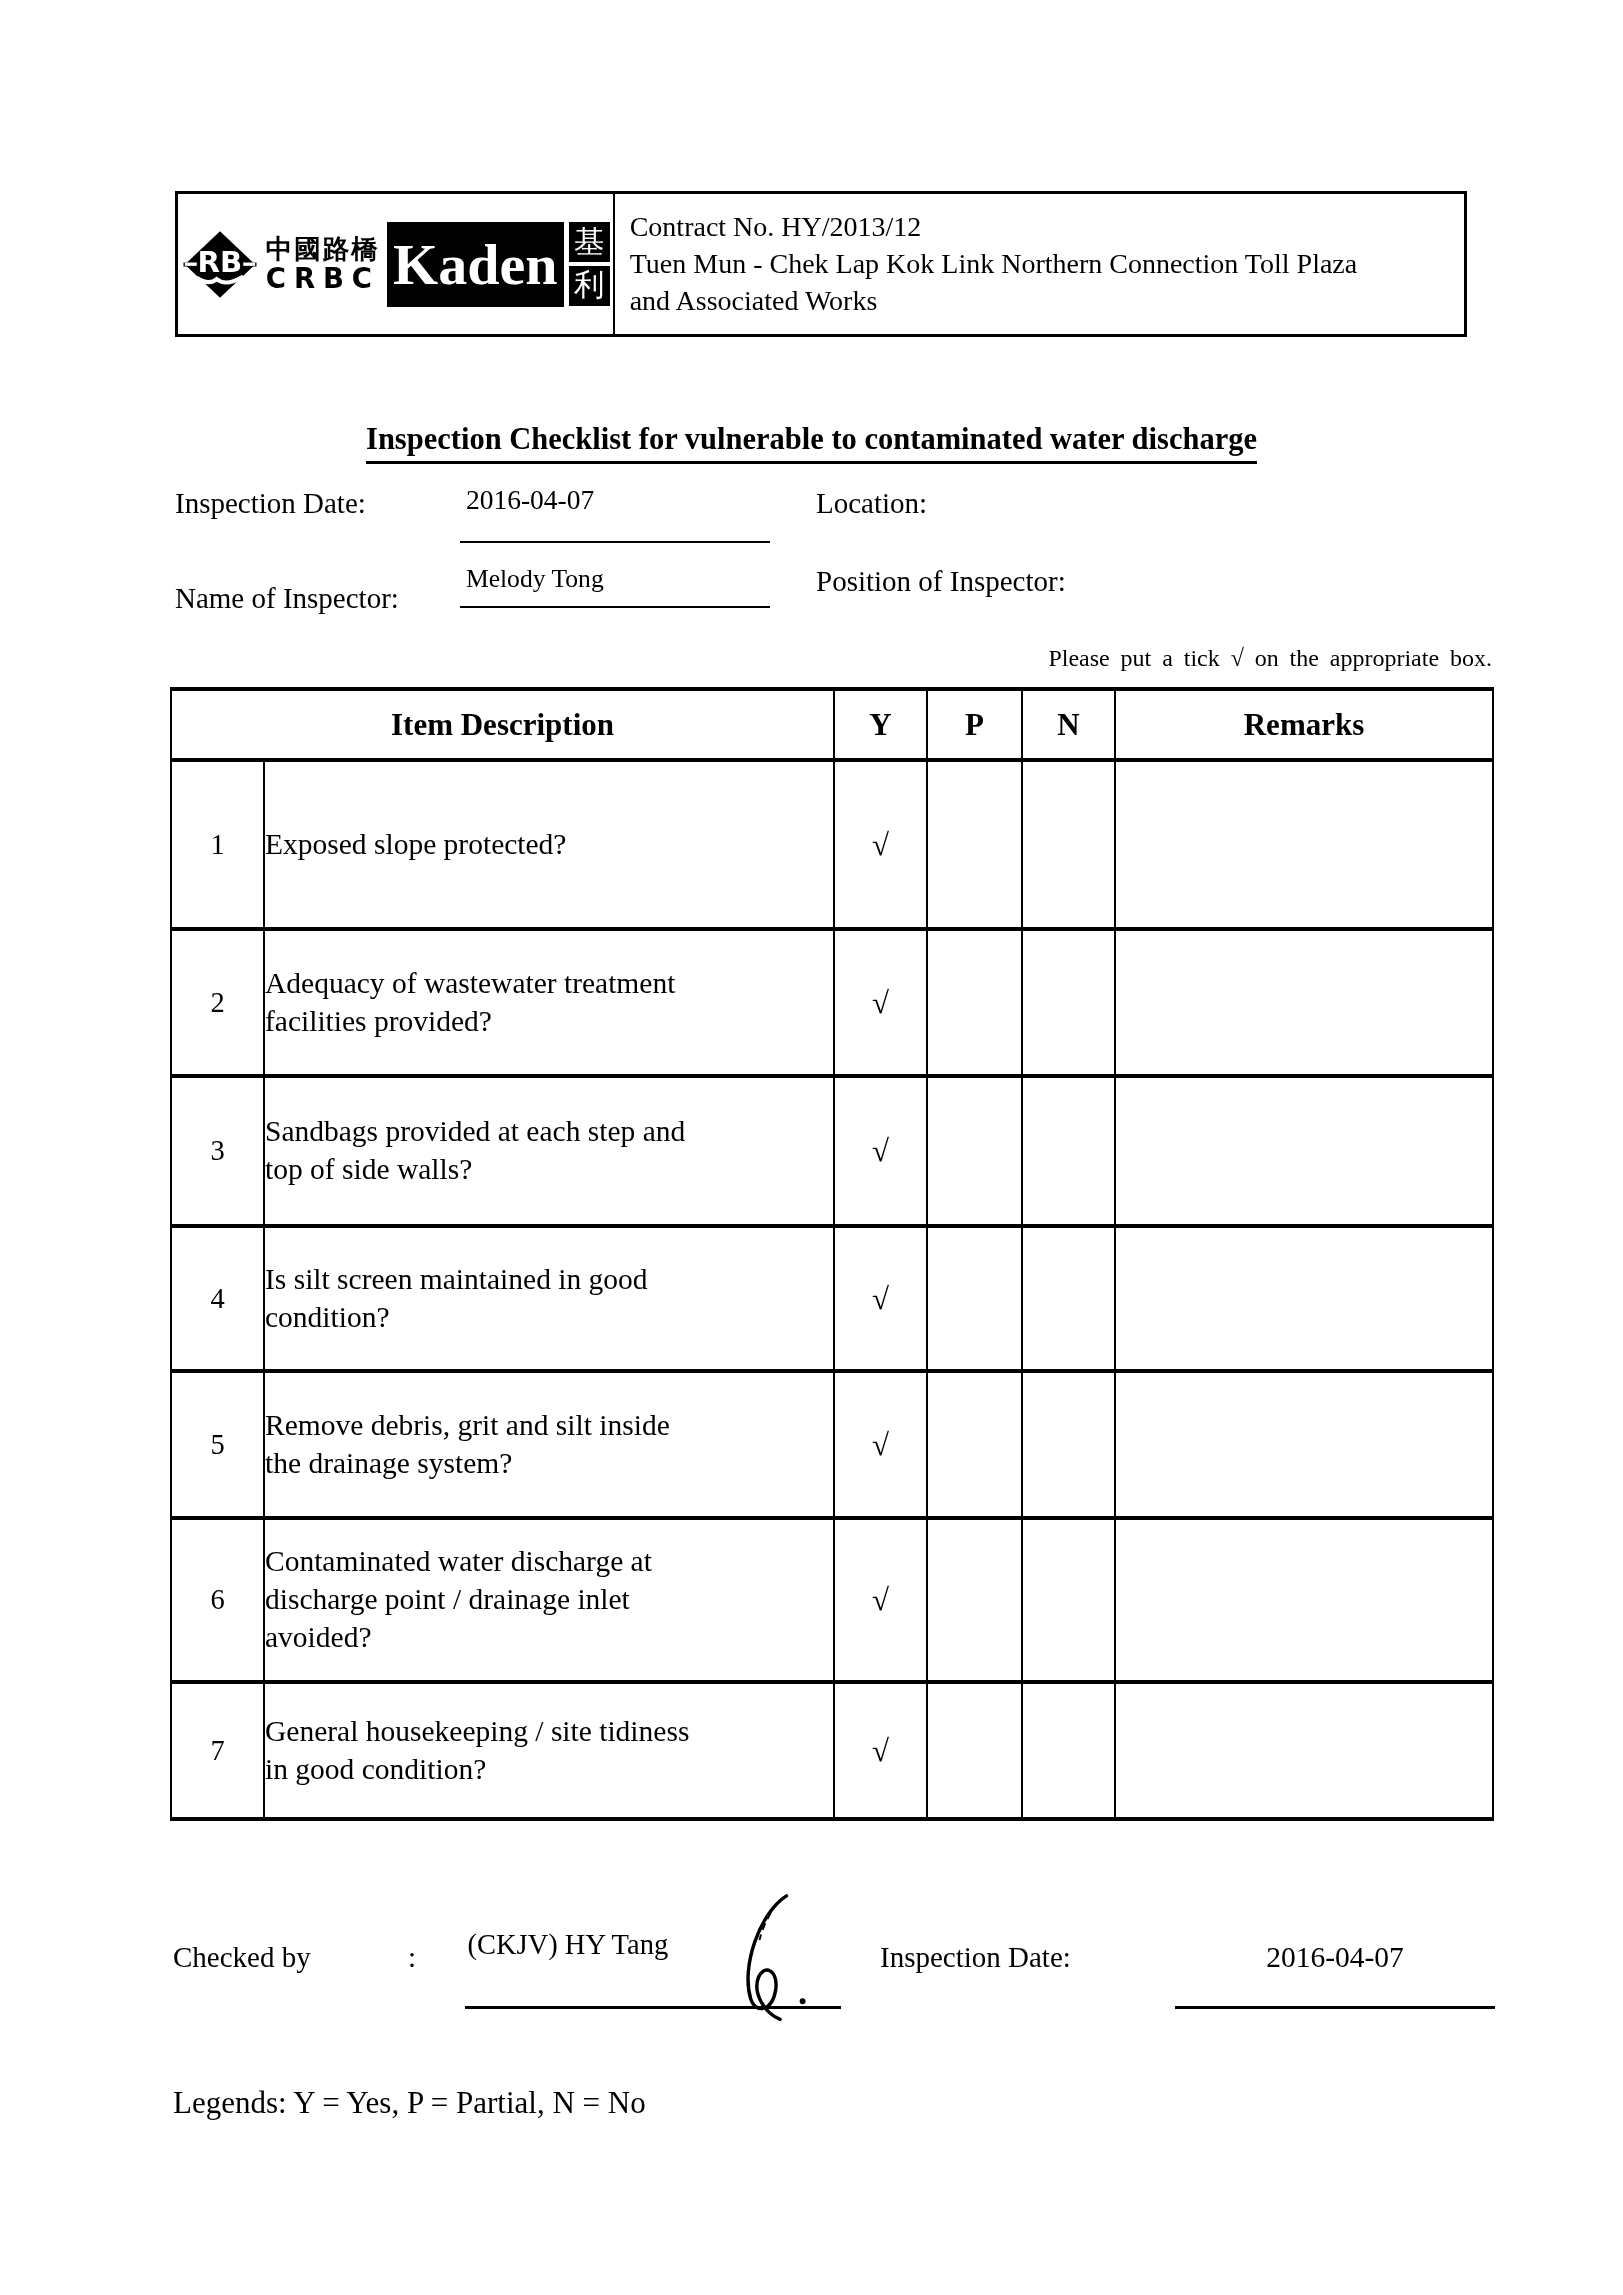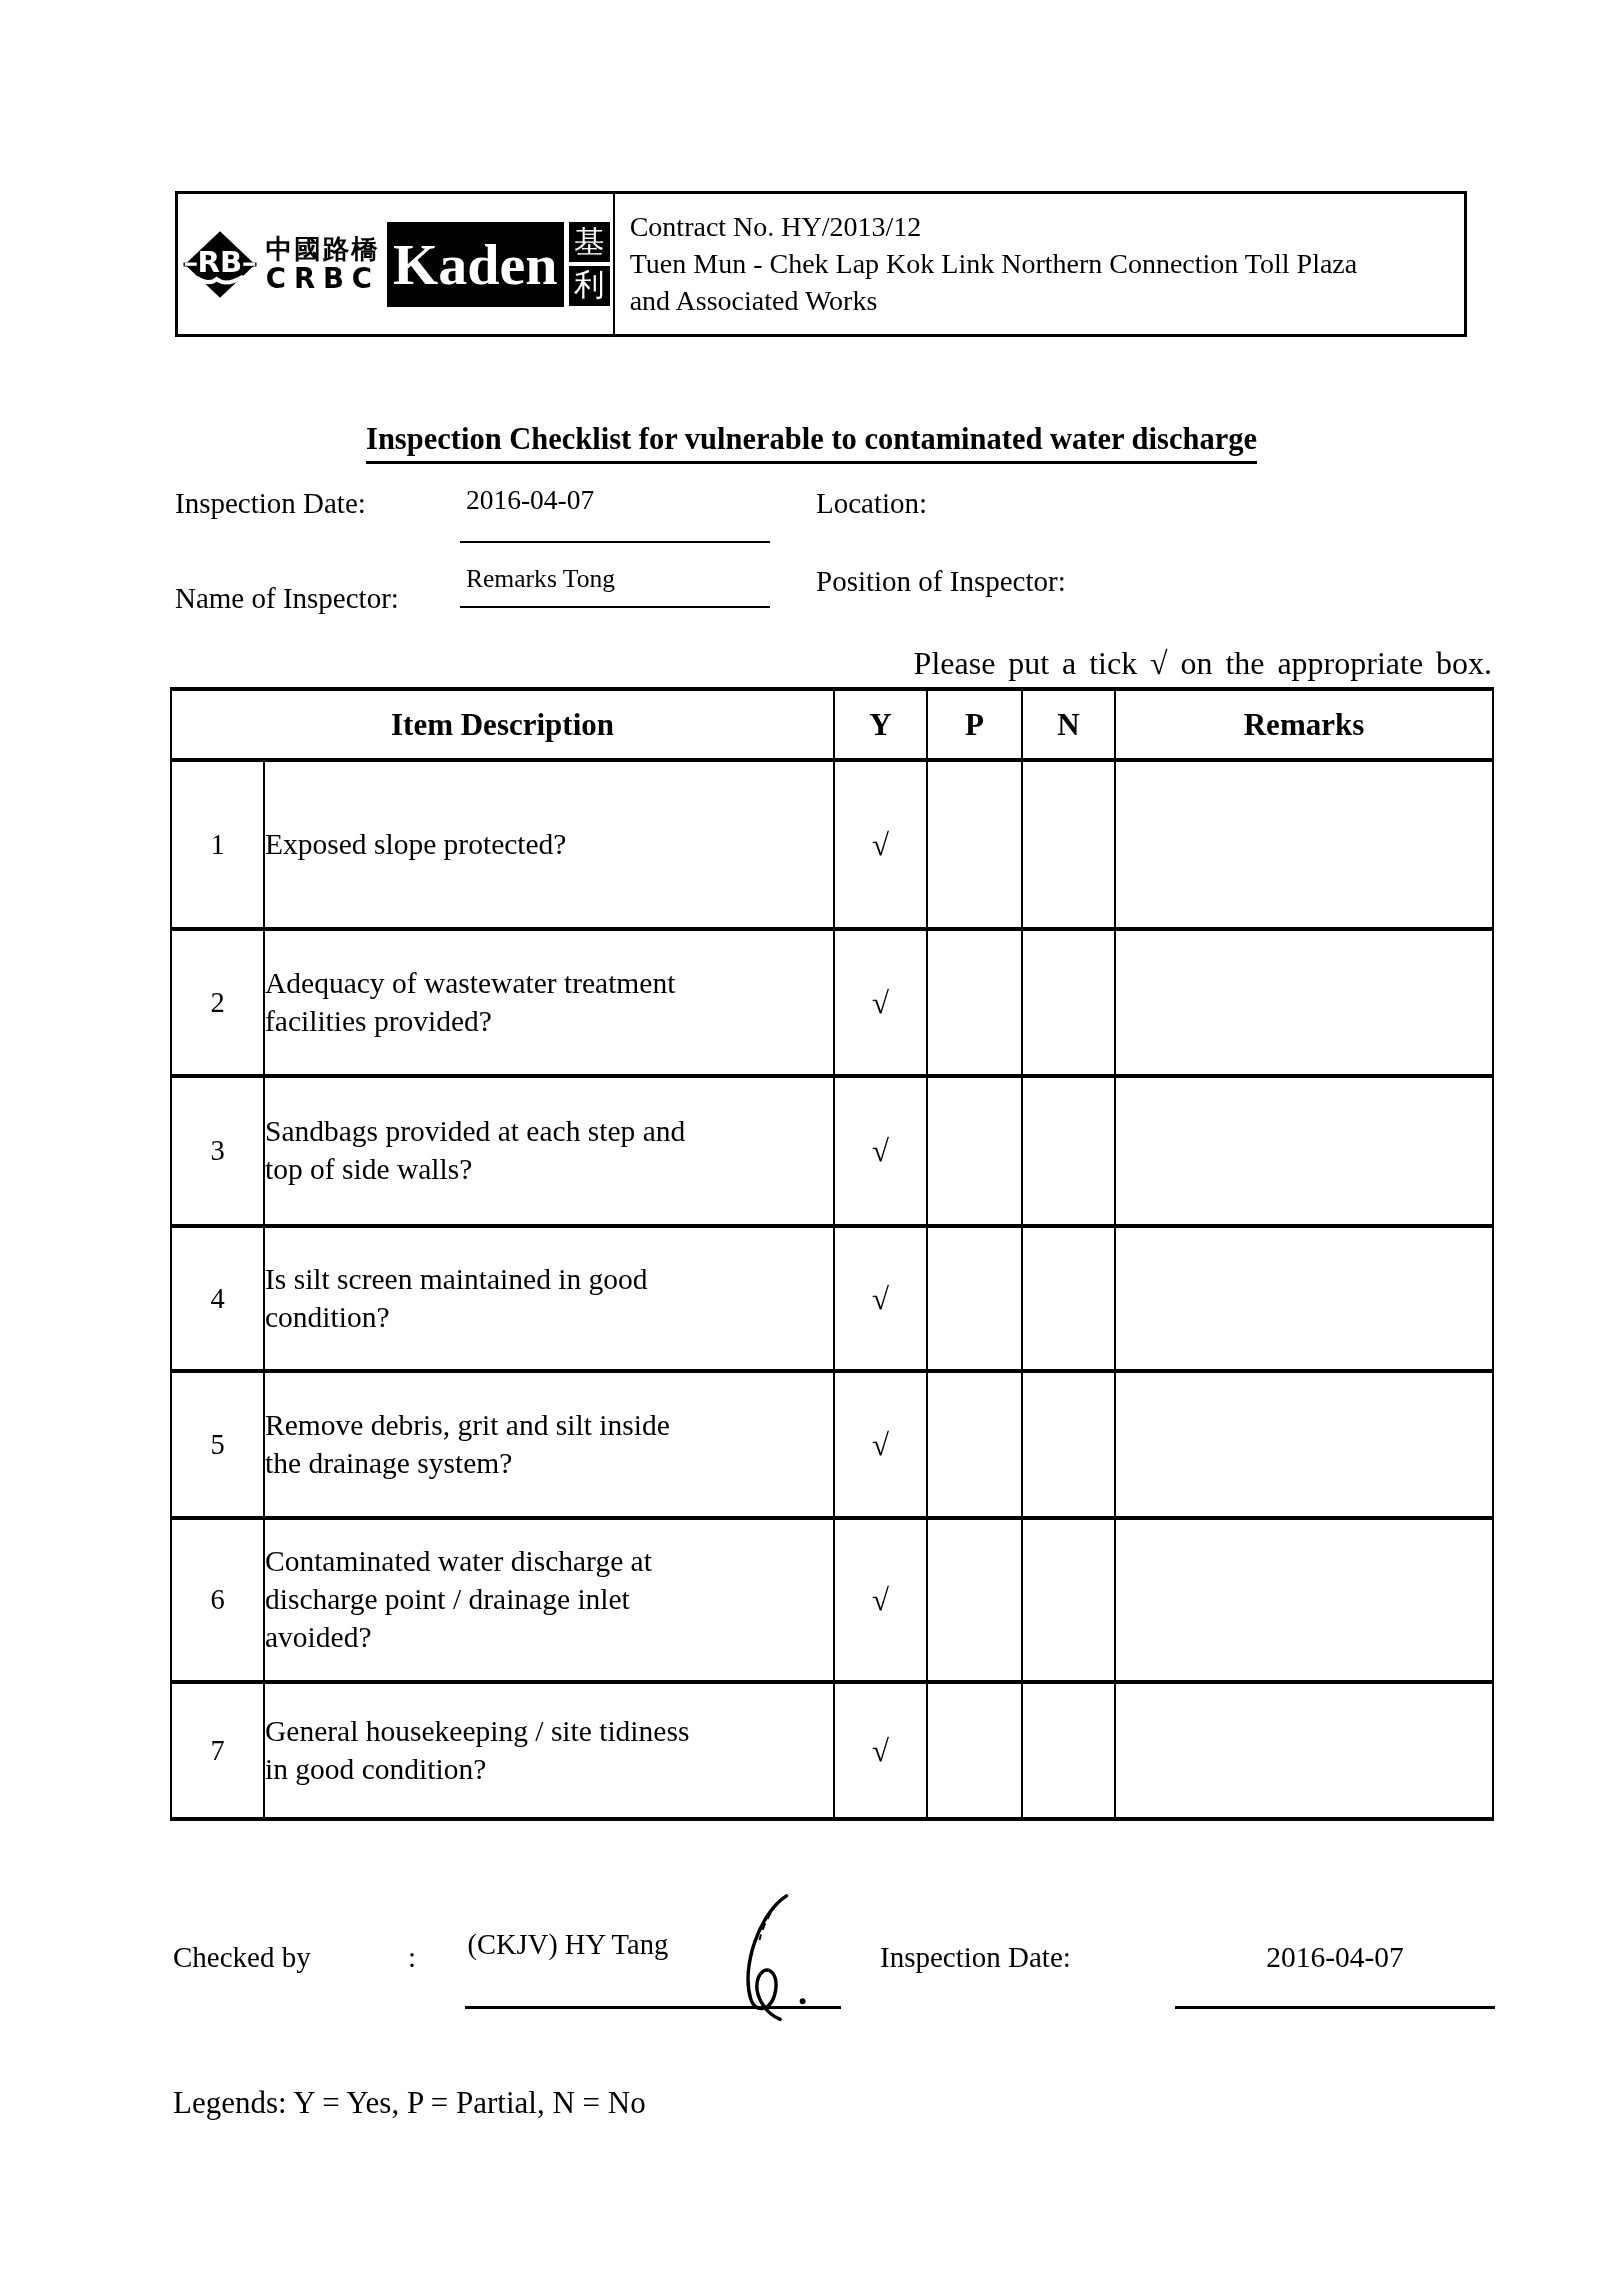--- a/index.html
+++ b/index.html
@@ -115,21 +115,21 @@
     padding-left: 5.9px;
   }
   .small-val { font-size: 25.6px; }
 
   
   .tick-instruction {
     position: absolute;
     left: 755px; top: 645px;
     width: 737px;
     text-align: right;
-    font-size: 32px;
+    font-size: 24px;
     word-spacing: 4.9px;
   }
 
   
   table.checklist {
     position: absolute;
     left: 170px; top: 687px;
     width: 1324px;
     border-collapse: collapse;
     table-layout: fixed;
@@ -240,21 +240,21 @@
 
   <div class="lbl" style="left:175px; top:487px;">Inspection Date:</div>
   <div class="ul-field" style="left:460px; top:484px; width:310px; height:59px;">
     <span>2016-04-07</span>
   </div>
 
   <div class="lbl" style="left:816px; top:487px;">Location:</div>
 
   <div class="lbl" style="left:175px; top:582px;">Name of Inspector:</div>
   <div class="ul-field small-val" style="left:460px; top:564px; width:310px; height:44px;">
-    <span>Remarks Tong</span>
+    <span>Melody Tong</span>
   </div>
 
   <div class="lbl" style="left:816px; top:565px;">Position of Inspector:</div>
 
   <div class="tick-instruction">Please put a tick √ on the appropriate box.</div>
 
   <table class="checklist">
     <colgroup>
       <col class="c-no">
         <col class="c-desc">

